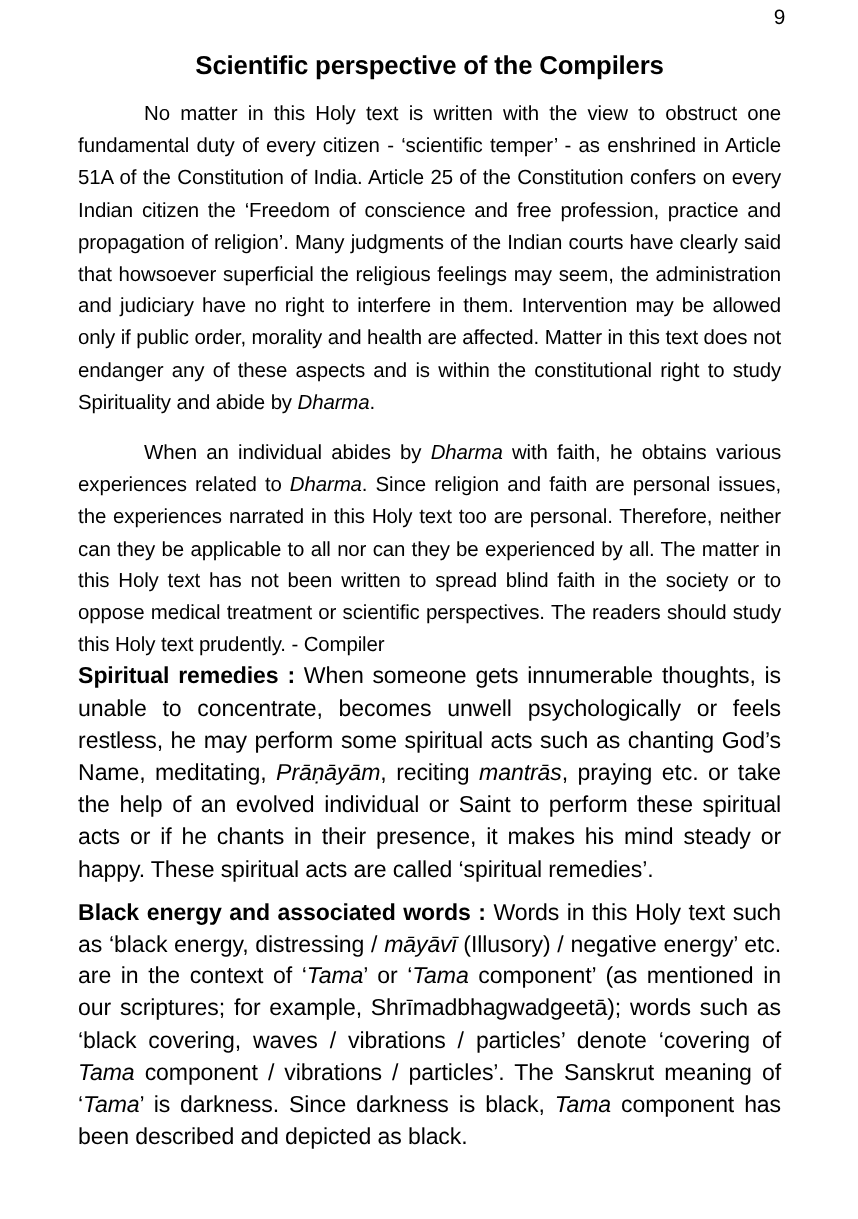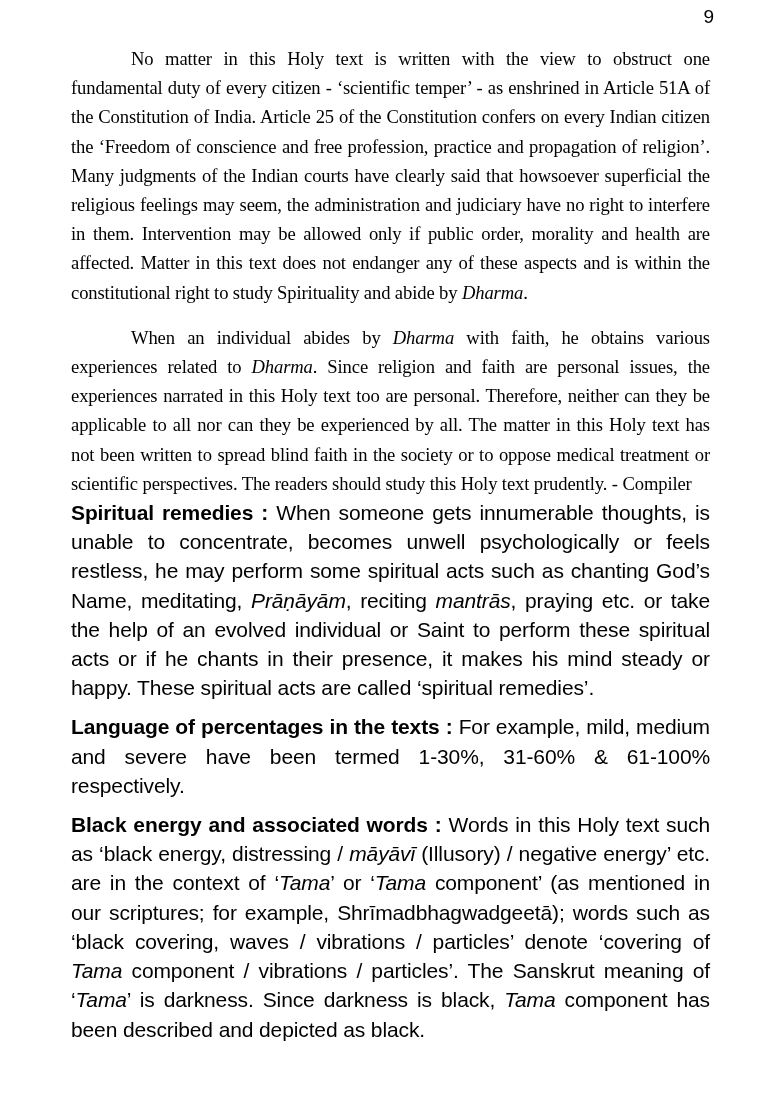--- a/index.html
+++ b/index.html
@@ -67,21 +67,20 @@
     text-align: justify;
     text-justify: inter-word;
     margin: 0;
     padding: 0;
     letter-spacing: -0.12px;
     word-spacing: 0px;
   }
 
   p.body-par.indented {
     text-indent: 60px;
-    font-family: Liberation Serif, serif;
   }
 
   p.body-par + p.body-par {
     margin-top: 16px;
   }
 
   p.term-par {
     font-size: 21px;
     line-height: 29.2px;
     text-align: justify;
@@ -108,26 +107,28 @@
 </style>
 </head>
 <body>
 
 <div class="page">
 
   <div class="page-number">9</div>
 
   <div class="content">
 
+    <div class="heading-1-wrap">
+      <h1 class="section-heading">Scientific perspective of the Compilers</h1>
+    </div>
 
     <p class="body-par indented"><span>No matter in this Holy text is written with the view to obstruct one fundamental duty of every citizen - ‘scientific temper’ - as enshrined in Article 51A of the Constitution of India. Article 25 of the Constitution confers on every Indian citizen the ‘Freedom of conscience and free profession, practice and propagation of religion’. Many judgments of the Indian courts have clearly said that howsoever superficial the religious feelings may seem, the administration and judiciary have no right to interfere in them. Intervention may be allowed only if public order, morality and health are affected. Matter in this text does not endanger any of these aspects and is within the constitutional right to study Spirituality and abide by </span><em>Dharma</em><span>.</span></p>
 
     <p class="body-par indented"><span>When an individual abides by </span><em>Dharma</em><span> with faith, he obtains various experiences related to </span><em>Dharma</em><span>. Since religion and faith are personal issues, the experiences narrated in this Holy text too are personal. Therefore, neither can they be applicable to all nor can they be experienced by all. The matter in this Holy text has not been written to spread blind faith in the society or to oppose medical treatment or scientific perspectives. The readers should study this Holy text prudently. - Compiler</span></p>
 
 
     <p class="term-par"><span class="term-label">Spiritual remedies :</span><span> When someone gets innumerable thoughts, is unable to concentrate, becomes unwell psychologically or feels restless, he may perform some spiritual acts such as chanting God’s Name, meditating, </span><em>Prāṇāyām</em><span>, reciting </span><em>mantrās</em><span>, praying etc. or take the help of an evolved individual or Saint to perform these spiritual acts or if he chants in their presence, it makes his mind steady or happy. These spiritual acts are called ‘spiritual remedies’.</span></p>
 
-    <p class="term-par"><span class="term-label">Language of percentages in the texts :</span><span> For example, mild, medium and severe have been termed 1-30%, 31-60% &amp; 61-100% respectively.</span></p>
 
     <p class="term-par"><span class="term-label">Black energy and associated words :</span><span> Words in this Holy text such as ‘black energy, distressing / </span><em>māyāvī</em><span> (Illusory) / negative energy’ etc. are in the context of ‘</span><em>Tama</em><span>’ or ‘</span><em>Tama</em><span> component’ (as mentioned in our scriptures; for example, Shrīmadbhagwadgeetā); words such as ‘black covering, waves / vibrations / particles’ denote ‘covering of </span><em>Tama</em><span> component / vibrations / particles’. The Sanskrut meaning of ‘</span><em>Tama</em><span>’ is darkness. Since darkness is black, </span><em>Tama</em><span> component has been described and depicted as black.</span></p>
 
   </div>
 </div>
 
 </body></html>

